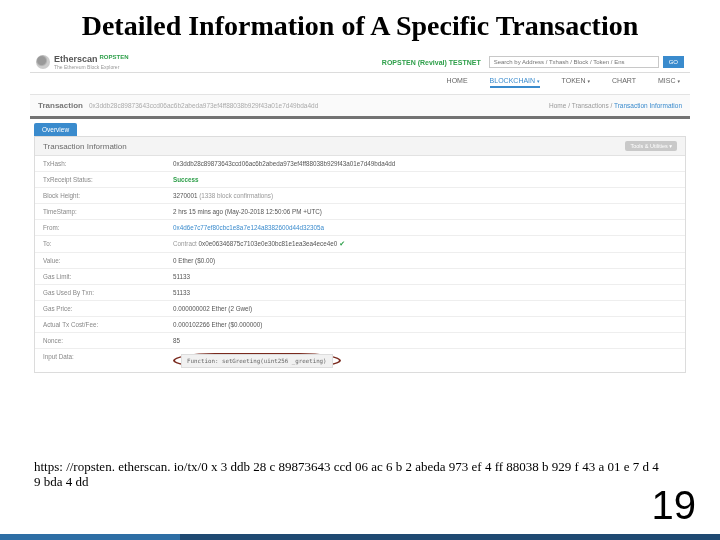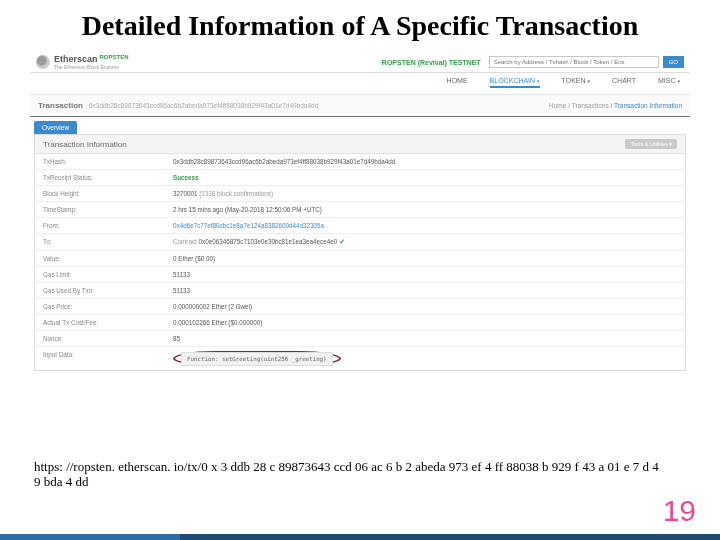--- a/index.html
+++ b/index.html
@@ -18,21 +18,21 @@
   .logo-rop  { font-size: 6px; color: #2e9f4a; font-weight: bold; margin-left: 2px; align-self: flex-start; }
   .topbar-spacer { flex: 1; }
   .testnet { color: #2e9f4a; font-size: 7px; font-weight: bold; margin-right: 8px; }
   .searchbox { border: 1px solid #c8c8c8; padding: 2px 4px; width: 170px; font-size: 6px; color: #999; background: #fff; }
   .gobtn { background: #3a8bcd; color: #fff; font-size: 6px; padding: 3px 6px; margin-left: 4px; border: none; }
 
   .navrow { display: flex; justify-content: flex-end; gap: 22px; padding: 4px 10px 6px; border-bottom: 1px solid #e3e3e3; font-size: 7px; color: #666; }
   .navitem.active { color: #3a8bcd; border-bottom: 2px solid #3a8bcd; padding-bottom: 2px; }
   .caret { font-size: 5px; }
 
-  .txheader { display: flex; align-items: center; padding: 6px 8px; background: #fafafa; border-bottom: 1px solid #737373; }
+  .txheader { display: flex; align-items: center; padding: 6px 8px; background: #fafafa; border-bottom: 3px solid #737373; }
   .txheader .lbl { font-size: 8px; font-weight: bold; color: #777; margin-right: 6px; }
   .txheader .hash { font-size: 6.5px; color: #aaa; }
   .breadcrumb { margin-left: auto; font-size: 6.5px; color: #999; }
   .breadcrumb .curr { color: #3a8bcd; }
 
   .overview-tab { display: inline-block; background: #3a8bcd; color: #fff; font-size: 6.5px; padding: 3px 8px; border-radius: 2px 2px 0 0; margin: 4px 0 0 4px; }
 
   .panel { border: 1px solid #dcdcdc; margin: 0 4px; }
   .panel-head { display: flex; align-items: center; background: #f4f4f4; padding: 4px 8px; font-size: 8px; color: #6b6b6b; border-bottom: 1px solid #e2e2e2; }
   .panel-head .tools { margin-left: auto; background: #c9c9c9; color: #fff; font-size: 5.5px; padding: 2px 5px; border-radius: 2px; }
@@ -43,21 +43,21 @@
   .kvrow .v { color: #555; }
   .kvrow .v.link { color: #3a8bcd; }
   .kvrow .v.success { color: #2e9f4a; font-weight: bold; }
   .kvrow .v .muted { color: #999; }
   .checkmark { color: #2e9f4a; font-size: 7px; margin-left: 2px; }
 
   .inputdata-oval { border: 2px solid #7a2a1e; border-radius: 50% / 100%; padding: 2px 6px; display: inline-block; }
   .inputdata-box { background: #f1f1f1; border: 1px solid #ddd; padding: 3px 5px; font-family: monospace; font-size: 5.8px; color: #666; width: 420px; }
 
   .footer-url { position: absolute; left: 34px; bottom: 50px; right: 60px; font-family: "Times New Roman", Times, serif; font-size: 13px; line-height: 1.15; color: #000; word-break: break-all; }
-  .slide-number { position: absolute; right: 24px; bottom: 12px; font-family: Arial, sans-serif; font-size: 30px; color: #ec4899; }
+  .slide-number { position: absolute; right: 24px; bottom: 12px; font-family: Arial, sans-serif; font-size: 40px; color: #000000; }
 
   .accent-bar { position: absolute; left: 0; bottom: 0; width: 100%; height: 6px; background: linear-gradient(to right, #2e6ea5 0%, #2e6ea5 25%, #1f4a72 25%, #1f4a72 100%); }
 </style>
 </head>
 <body>
 
 <div class="slide-title">Detailed Information of A Specific Transaction</div>
 
 <div class="etherscan-wrap">
 

